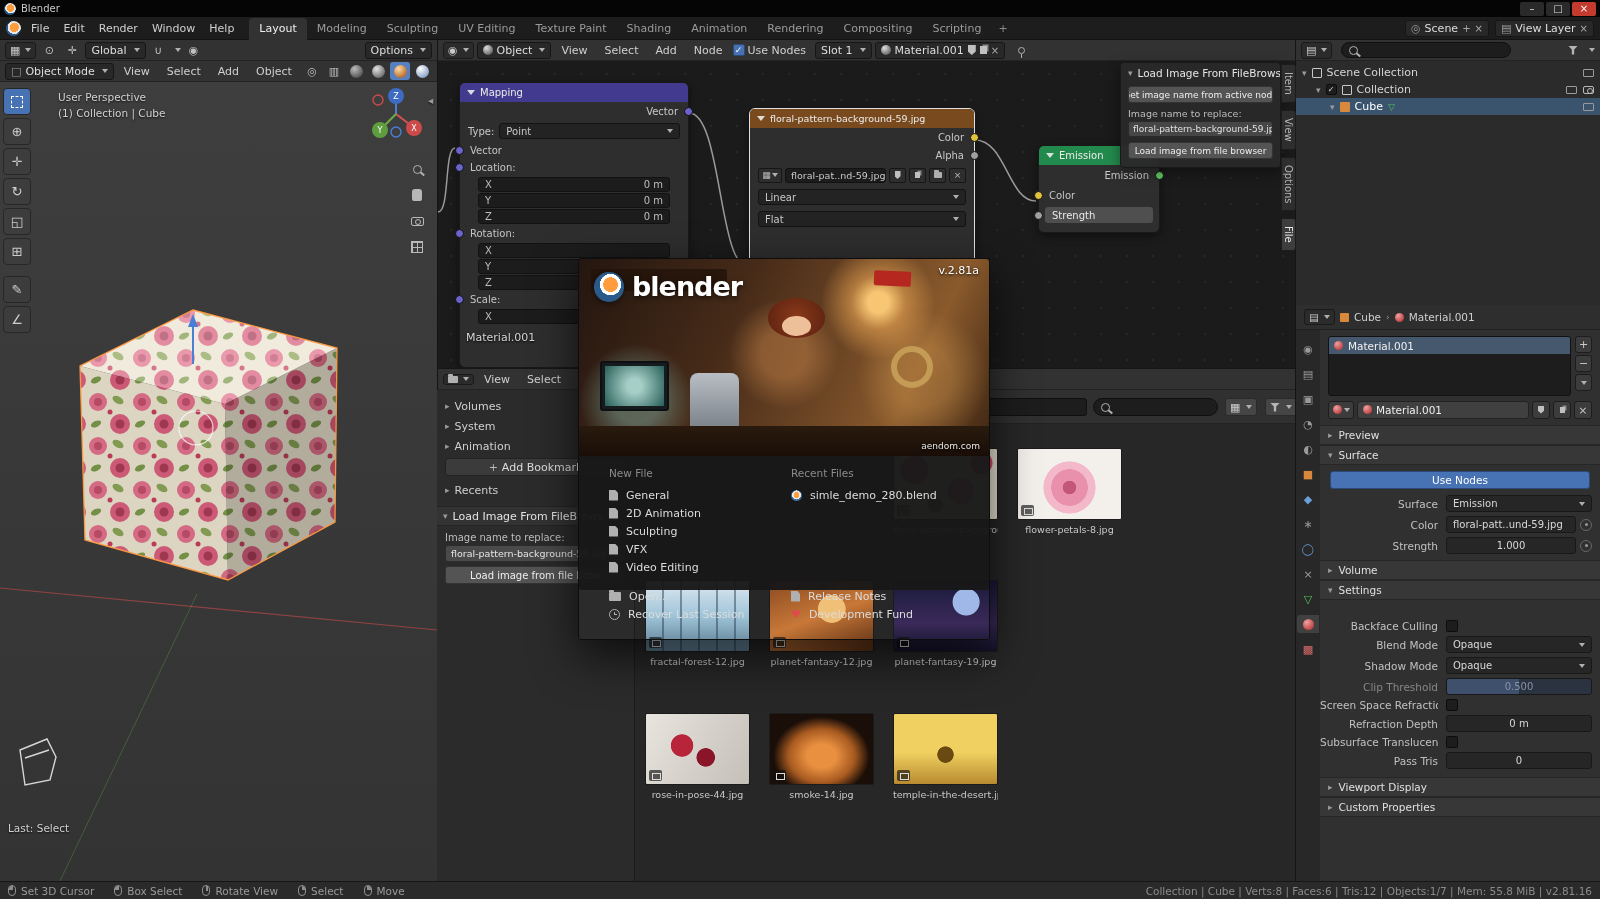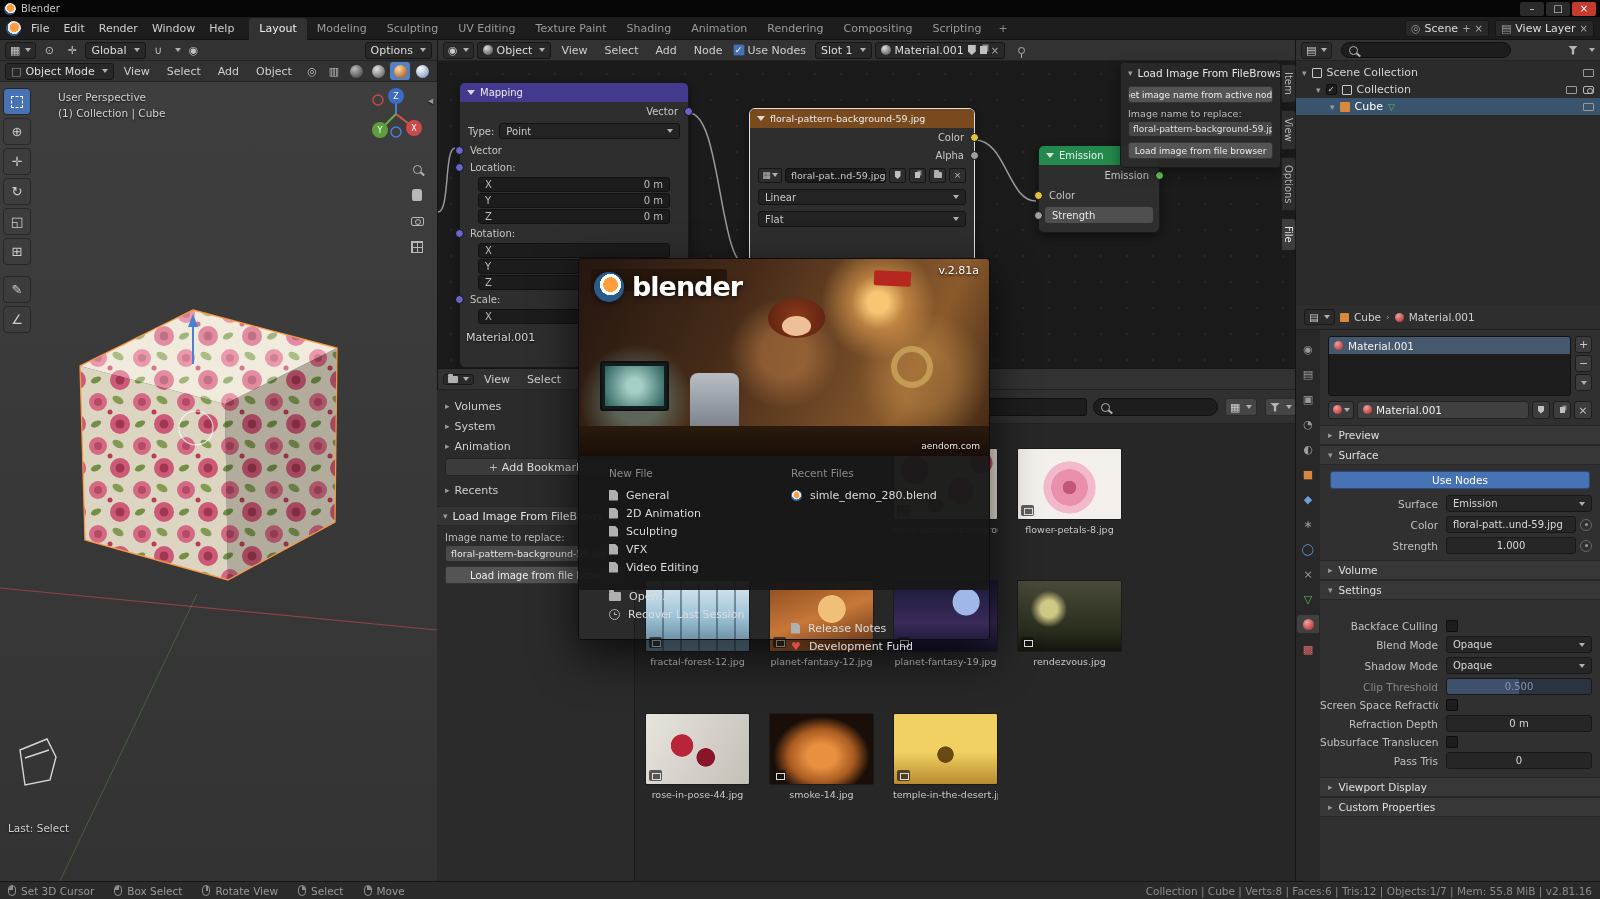--- a/index.html
+++ b/index.html
@@ -622,26 +622,20 @@
             <div class="badge"></div>
           </div>
           <div class="fname">planet-fantasy-12.jpg</div>
         </div>
       <div class="fitem">
           <div class="thumb t-planet19">
             <div class="badge"></div>
           </div>
           <div class="fname">planet-fantasy-19.jpg</div>
         </div>
-      <div class="fitem">
-          <div class="thumb t-rendez">
-            <div class="badge"></div>
-          </div>
-          <div class="fname">rendezvous.jpg</div>
-        </div>
     </div>
     <div class="frow" style="top:289px">
       <div class="fitem">
           <div class="thumb t-rose">
             <div class="badge"></div>
           </div>
           <div class="fname">rose-in-pose-44.jpg</div>
         </div>
       <div class="fitem">
           <div class="thumb t-smoke">
@@ -931,21 +925,21 @@
             <div class="i-clock"></div>
             <span>Recover Last Session</span>
           </div>
       </div>
       <div>
         <div class="sp-title">Recent Files</div>
         <div class="sp-item">
             <div class="i-blend"></div>
             <span>simle_demo_280.blend</span>
           </div>
-        <div class="sp-item" style="margin-top:115px">
+        <div class="sp-item" style="margin-top:83px">
             <div class="i-file"></div>
             <span>Release Notes</span>
           </div>
         <div class="sp-item">
             <span class="i-heart">♥</span>
             <span>Development Fund</span>
           </div>
       </div>
     </div>
   </div>

